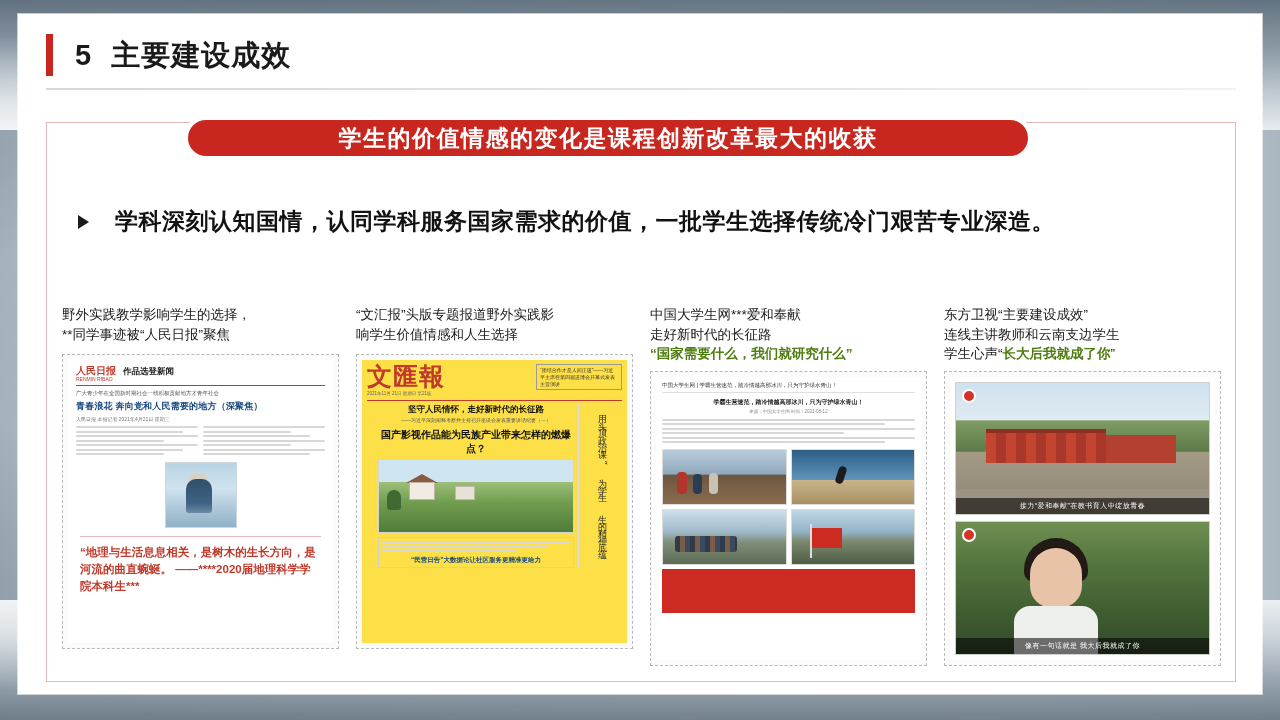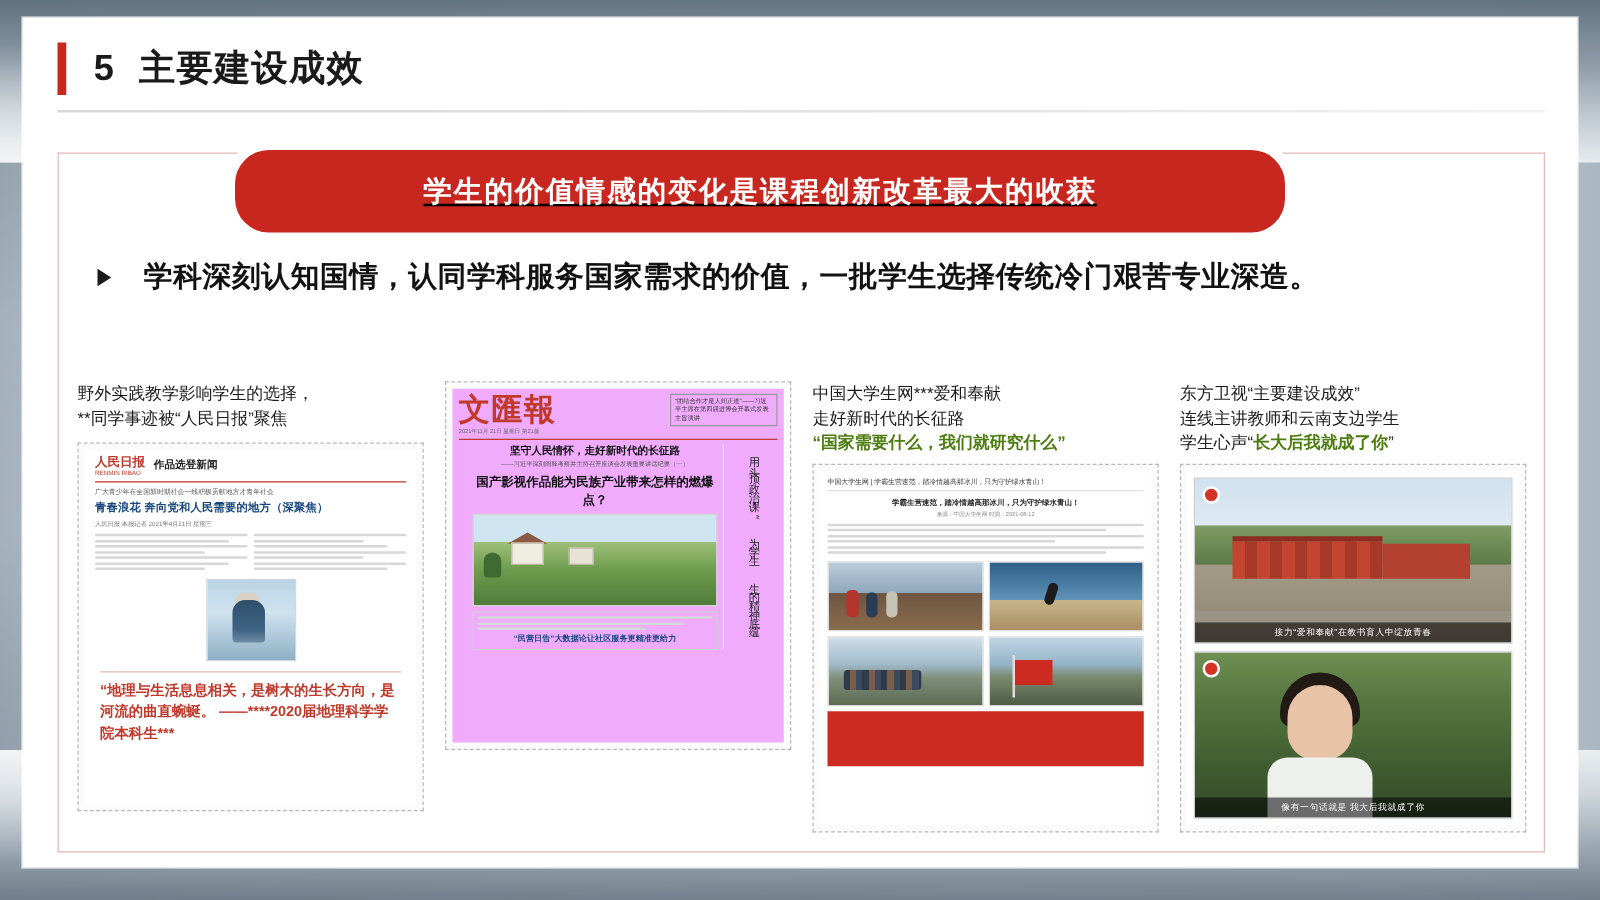--- a/index.html
+++ b/index.html
@@ -70,24 +70,24 @@
   }
   .frame-top-left {
     position: absolute; left: 46px; top: 122px; width: 144px; height: 1px; background: #e2b9b6;
   }
   .frame-top-right {
     position: absolute; left: 1026px; top: 122px; width: 210px; height: 1px; background: #e2b9b6;
   }
   
   .banner {
     position: absolute; left: 188px; top: 120px;
-    width: 840px; height: 66px;
+    width: 840px; height: 36px;
     background: #c8271f;
     border-radius: 27px;
-    display: flex; align-items: center; justify-content: center; text-decoration: underline;
+    display: flex; align-items: center; justify-content: center;
   }
   .banner-text {
     color: #ffffff; font-size: 23px; font-weight: bold; letter-spacing: 1.5px;
   }
   
   .bullet-row {
     position: absolute; left: 78px; top: 206px; width: 1130px;
     display: flex; align-items: center;
   }
   .bullet-marker {
@@ -147,21 +147,21 @@
   }
   .np1-photo .hat {
     position: absolute; left: 22px; top: 10px; width: 20px; height: 9px;
     background: #d9d2c4; border-radius: 9px 9px 2px 2px;
   }
   .np1-quote {
     margin: 8px 4px 0; font-size: 11.5px; line-height: 1.5; color: #c0392b; font-weight: bold;
     border-top: 1px solid #e3b9b6; padding-top: 7px;
   }
   
-  .np2 { background: #f0abfc; height: 100%; position: relative; padding: 4px 5px; }
+  .np2 { background: #fde047; height: 100%; position: relative; padding: 4px 5px; }
   .np2-top { display: flex; align-items: flex-start; justify-content: space-between; }
   .np2-title { font-size: 25px; font-weight: bold; color: #c0392b; letter-spacing: 1px; line-height: 1; font-family: "DejaVu Serif", serif;}
   .np2-box { border: 1px solid #999; font-size: 5px; padding: 2px 3px; width: 86px; line-height: 1.35; color: #333; }
   .np2-dateline { font-size: 4.5px; color: #666; margin-top: 2px; }
   .np2-rule { height: 1px; background: #c0392b; margin: 4px 0 3px; }
   .np2-main { display: flex; gap: 4px; padding-left: 11px; }
   .np2-left { flex: 1; }
   .np2-right { width: 44px; border-left: 1px solid #ddd; padding-left: 3px; }
   .np2-h1 { font-size: 8.5px; font-weight: bold; color: #111; text-align: center; line-height: 1.3; }
   .np2-sub { font-size: 5px; color: #555; text-align: center; margin-top: 2px; }
@@ -322,20 +322,24 @@
           <div class="np1-photo">
             <div class="hat"></div>
             <div class="person"></div>
           </div>
           <div class="np1-quote">“地理与生活息息相关，是树木的生长方向，是河流的曲直蜿蜒。 ——****2020届地理科学学院本科生***</div>
         </div>
       </div>
     </div>
 
     <div class="card">
+      <div class="card-caption">
+        <div>“文汇报”头版专题报道野外实践影</div>
+        <div>响学生价值情感和人生选择</div>
+      </div>
       <div class="card-body dashed">
         <div class="np2">
           <div class="np2-top">
             <div>
               <div class="np2-title">文匯報</div>
               <div class="np2-dateline">2021年11月 21日 星期日 第21版</div>
             </div>
             <div class="np2-box">“团结合作才是人间正道”——习近平主席在第四届进博会开幕式发表主旨演讲</div>
           </div>
           <div class="np2-rule"></div>

